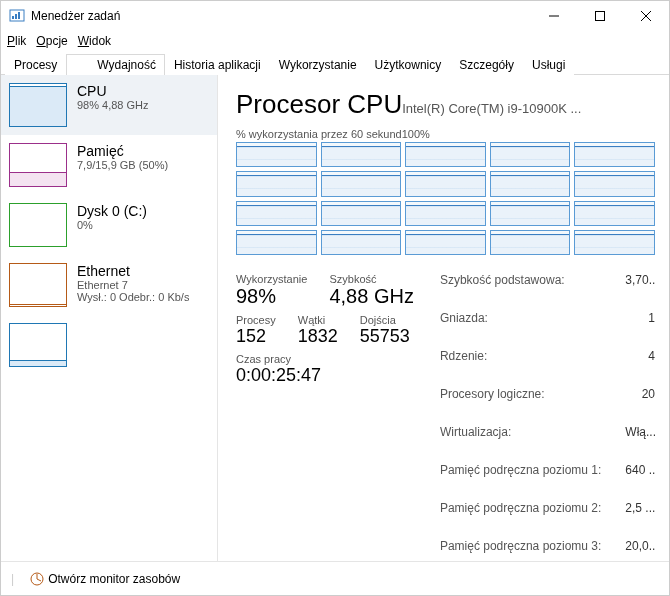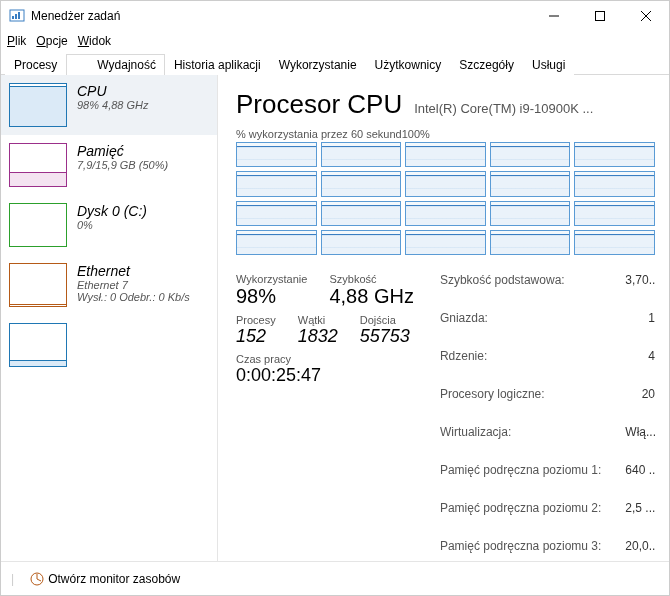--- a/index.html
+++ b/index.html
@@ -21,56 +21,56 @@
 
 .tabs { display: flex; align-items: flex-end; padding: 2px 4px 0 4px; border-bottom: 1px solid #d9d9d9; font-size: 12px; }
 .tab { padding: 3px 8px; border: 1px solid transparent; border-bottom: none; cursor: default; position: relative; top: 1px; background: #fff; }
 .tab.active { border-color: #d9d9d9; background: #fff; padding-left: 30px; }
 .tab:not(.active) { color: #000; }
 
 
 .content { flex: 1; display: flex; overflow: hidden; }
 
 
-.sidebar { width: 217px; border-right: 1px solid #e5e5e5; overflow: hidden; font-style: italic; }
+.sidebar { width: 217px; border-right: 1px solid #e5e5e5; overflow: hidden; }
 .side-item { display: flex; padding: 8px 8px; gap: 10px; cursor: default; }
 .side-item.selected { background: #eef2f6; }
 .thumb { width: 58px; height: 44px; border: 1px solid; position: relative; flex-shrink: 0; background: #fff; }
 .thumb.cpu { border-color: #1f77b4; }
 .thumb.mem { border-color: #9b2f8a; }
 .thumb.disk { border-color: #2ca02c; }
 .thumb.eth { border-color: #b55a17; }
 .thumb.gpu { border-color: #1f77b4; }
 .thumb .fill { position: absolute; left: 0; right: 0; bottom: 0; }
 .thumb.cpu .fill { top: 2px; background: #dbeaf7; border-top: 1px solid #1f77b4; }
 .thumb.mem .fill { top: 28px; background: #f4e3f1; border-top: 1px solid #9b2f8a; }
 .thumb.eth .fill { top: 40px; border-top: 1px solid #b55a17; }
 .thumb.gpu .fill { top: 36px; background: #dbeaf7; border-top: 1px solid #1f77b4; }
 .side-text { display: flex; flex-direction: column; font-size: 12px; min-width: 0; }
 .side-text .title { font-size: 14px; color: #000; white-space: nowrap; overflow: hidden; }
 .side-text .sub { color: #555; font-size: 11px; white-space: nowrap; overflow: hidden; }
 
 
 .main { flex: 1; padding: 14px 14px 8px 18px; display: flex; flex-direction: column; overflow: hidden; }
-.main-head { display: flex; align-items: baseline; gap: 12px; white-space: nowrap; }
+.main-head { display: flex; align-items: baseline; white-space: nowrap; }
 .main-head h1 { font-size: 26px; font-weight: 400; }
 .main-head .model { font-size: 13px; color: #555; overflow: hidden; text-overflow: ellipsis; }
 .chart-cap { display: flex; font-size: 11px; color: #555; margin-top: 8px; }
 .chart-grid { display: grid; grid-template-columns: repeat(5, 1fr); grid-template-rows: repeat(4, 1fr); gap: 4px; height: 200px; margin-top: 2px; }
 .core { border: 1px solid #5a9bd5; background: #f3f8fc; position: relative; overflow: hidden; }
 .core::before { content: ""; position: absolute; left: 0; right: 0; top: 3px; border-top: 1px solid #3a7ec2; }
 .core::after { content: ""; position: absolute; left: 0; right: 0; top: 4px; bottom: 0; background: repeating-linear-gradient(to bottom, rgba(90,155,213,0.12) 0 1px, transparent 1px 12px), #eaf2fa; }
 
 .stats { display: flex; margin-top: 18px; gap: 26px; font-size: 12px; }
 .stats-left { display: flex; flex-direction: column; gap: 6px; }
 .stat-row { display: flex; gap: 22px; }
 .stat { display: flex; flex-direction: column; }
 .stat .lbl { font-size: 11px; color: #555; }
 .stat .val { font-size: 20px; color: #000; }
-.stat.sm .val { font-size: 18px; font-style: italic; }
+.stat.sm .val { font-size: 18px; }
 .uptime .val { font-size: 18px; }
 
 .stats-right { flex: 1; display: grid; grid-template-columns: auto auto; column-gap: 10px; row-gap: 3px; font-size: 12px; color: #333; align-content: start; gap: 24px; }
 .stats-right .k { color: #555; white-space: nowrap; }
 .stats-right .v { text-align: right; white-space: nowrap; overflow: hidden; }
 
 
 .footer { height: 34px; border-top: 1px solid #e5e5e5; display: flex; align-items: center; padding: 0 10px; font-size: 12px; gap: 16px; }
 .footer .chev { width: 16px; height: 16px; border: 1px solid #aaa; border-radius: 50%; display: inline-flex; align-items: center; justify-content: center; margin-right: 4px; }
 .footer .resmon-ico { width: 14px; height: 14px; margin-right: 4px; display: inline-flex; }

